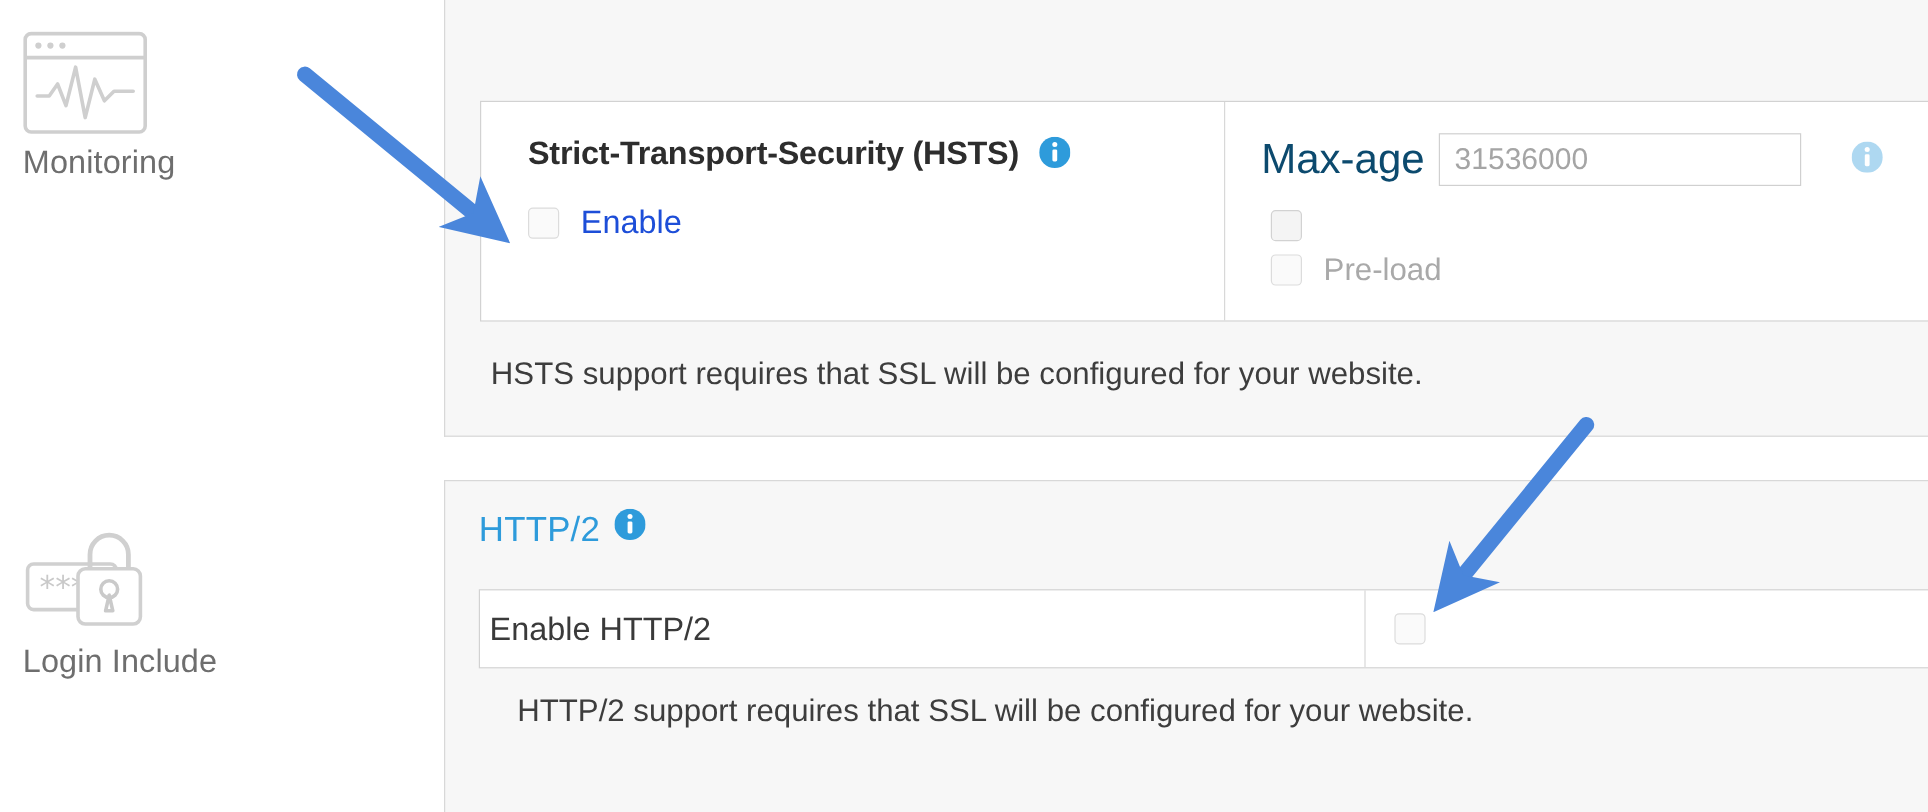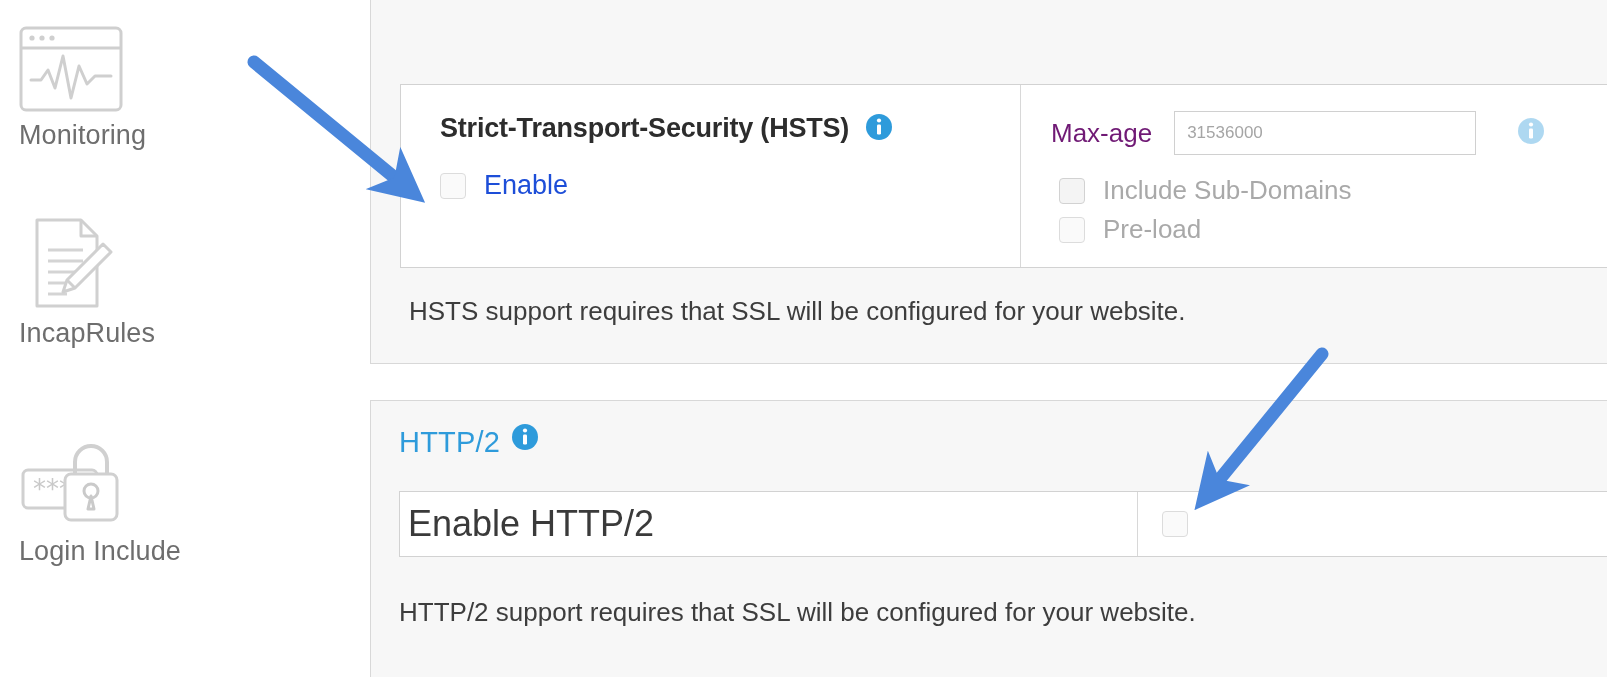--- a/index.html
+++ b/index.html
@@ -162,50 +162,50 @@
   .chk-label.sm {
     font-size: 26px;
     color: #a9a9a9;
   }
 
   .maxage-row {
     display: flex;
     align-items: center;
   }
   .maxage-label {
-    font-size: 26px;
-    color: #701a75;
-    margin-right: 22px;
+    font-size: 35px;
+    color: #0c4a6e;
+    margin-right: 12px;
   }
   .maxage-input {
     width: 302px;
     height: 44px;
     border: 1px solid #d0d0d0;
     background: #ffffff;
     box-sizing: border-box;
-    font-size: 17px;
+    font-size: 25px;
     color: #a5a5a5;
     padding: 0 12px;
     font-family: "Liberation Sans", sans-serif;
     outline: none;
   }
   .sub-checks {
     margin-top: 20px;
     margin-left: 8px;
   }
   .sub-checks .checkrow { margin-top: 0; margin-bottom: 8px; }
 
   .note {
     position: absolute;
     left: 28px;
     font-size: 26px;
     color: #3d3d3d;
   }
   #note-hsts { top: 376px; margin-left: 10px; }
-  #note-http2 { top: 196px; }
+  #note-http2 { top: 176px; margin-left: 32px; }
 
   
   .panel-heading {
     position: absolute;
     left: 28px;
     top: 25px;
     display: flex;
     align-items: flex-start;
   }
   .panel-heading-text {
@@ -225,21 +225,21 @@
   #http2-label-cell {
     width: 738px;
     height: 100%;
     display: flex;
     align-items: center;
     padding-left: 8px;
     box-sizing: border-box;
     border-right: 1px solid #d8d8d8;
   }
   .http2-label {
-    font-size: 36px;
+    font-size: 27px;
     color: #3a3a3a;
   }
   #http2-check-cell {
     flex: 1;
     height: 100%;
     display: flex;
     align-items: center;
     padding-left: 24px;
     box-sizing: border-box;
   }
@@ -268,36 +268,20 @@
           <line x1="2" y1="22" x2="102" y2="22" stroke="#cfcfcf" stroke-width="3"></line>
           <circle cx="13" cy="12" r="2.6" fill="#cfcfcf"></circle>
           <circle cx="23" cy="12" r="2.6" fill="#cfcfcf"></circle>
           <circle cx="33" cy="12" r="2.6" fill="#cfcfcf"></circle>
           <polyline points="12,54 22,54 29,44 36,62 44,30 52,72 60,40 68,58 76,50 92,50" fill="none" stroke="#cfcfcf" stroke-width="3" stroke-linejoin="round" stroke-linecap="round"></polyline>
         </svg>
       </span>
       <span class="nav-label">Monitoring</span>
     </div>
 
-    <div class="nav-item" id="nav-incaprules">
-      <span class="nav-icon">
-        <svg width="96" height="94" viewBox="0 0 96 94" aria-hidden="true">
-          <path d="M18 4 H62 L78 20 V90 H18 Z" fill="none" stroke="#d0d0d0" stroke-width="3" stroke-linejoin="round"></path>
-          <path d="M62 4 V20 H78" fill="none" stroke="#d0d0d0" stroke-width="3" stroke-linejoin="round"></path>
-          <line x1="29" y1="34" x2="64" y2="34" stroke="#d4d4d4" stroke-width="3"></line>
-          <line x1="29" y1="45" x2="64" y2="45" stroke="#d4d4d4" stroke-width="3"></line>
-          <line x1="29" y1="56" x2="58" y2="56" stroke="#d4d4d4" stroke-width="3"></line>
-          <line x1="29" y1="67" x2="52" y2="67" stroke="#d4d4d4" stroke-width="3"></line>
-          <line x1="29" y1="78" x2="48" y2="78" stroke="#d4d4d4" stroke-width="3"></line>
-          <path d="M84 28 L92 36 L56 72 L44 76 L48 64 Z" fill="#ffffff" stroke="#d0d0d0" stroke-width="3" stroke-linejoin="round"></path>
-          <line x1="48" y1="64" x2="56" y2="72" stroke="#d0d0d0" stroke-width="3"></line>
-        </svg>
-      </span>
-      <span class="nav-label">IncapRules</span>
-    </div>
 
     <div class="nav-item" id="nav-loginprotect">
       <span class="nav-icon">
         <svg width="112" height="92" viewBox="0 0 112 92" aria-hidden="true">
           <rect x="4" y="34" width="74" height="38" rx="5" fill="#ffffff" stroke="#d0d0d0" stroke-width="3"></rect>
           <text x="14" y="62" font-family="DejaVu Sans, sans-serif" font-size="26" fill="#c9c9c9">***</text>
           <path d="M56 40 V26 a16 16 0 0 1 32 0 V40" fill="none" stroke="#d0d0d0" stroke-width="4"></path>
           <rect x="46" y="38" width="52" height="46" rx="6" fill="#ffffff" stroke="#d0d0d0" stroke-width="3"></rect>
           <circle cx="72" cy="55" r="7" fill="none" stroke="#cacaca" stroke-width="3"></circle>
           <path d="M72 60 L69 73 H75 Z" fill="none" stroke="#cacaca" stroke-width="3" stroke-linejoin="round"></path>
@@ -340,21 +324,20 @@
                 <circle cx="13" cy="13" r="13" fill="#2e9bdb"></circle>
                 <circle cx="13" cy="6.5" r="2.1" fill="#ffffff"></circle>
                 <rect x="11" y="10.5" width="4" height="10" rx="1.2" fill="#ffffff"></rect>
               </svg>
             </span>
           </div>
 
           <div class="sub-checks">
             <div class="checkrow">
               <span class="chk plain"></span>
-              <span class="chk-label sm">Include Sub-Domains</span>
             </div>
             <div class="checkrow">
               <span class="chk light"></span>
               <span class="chk-label sm">Pre-load</span>
             </div>
           </div>
         </div>
       </div>
 
       <div class="note" id="note-hsts">HSTS support requires that SSL will be configured for your website.</div>

